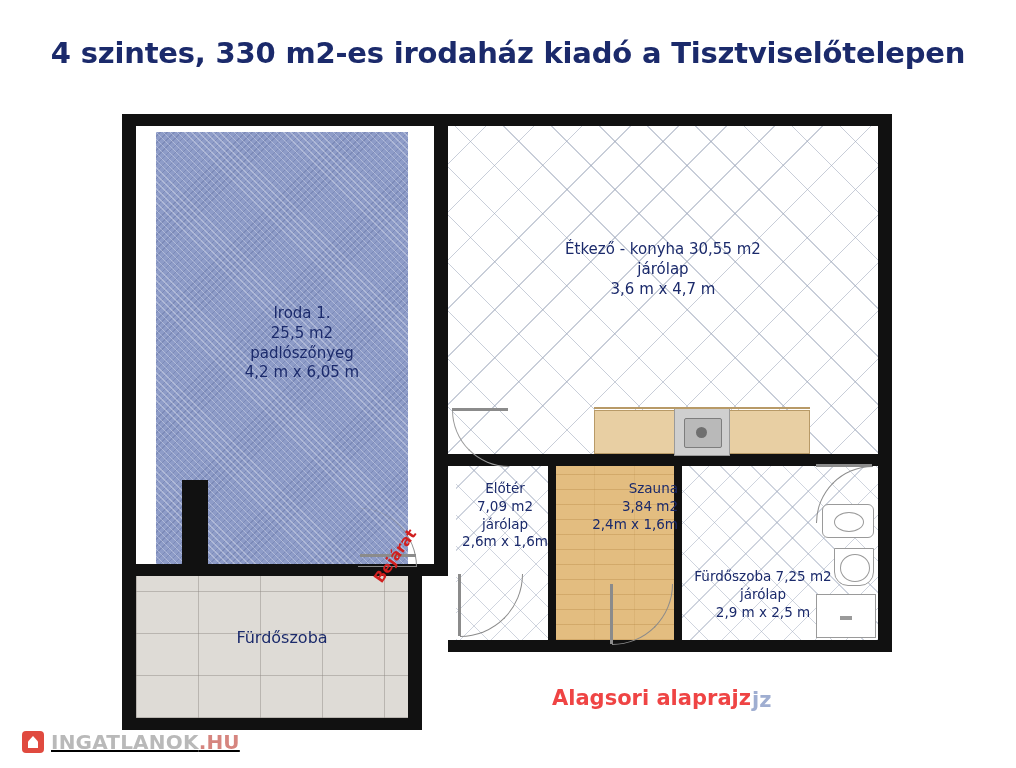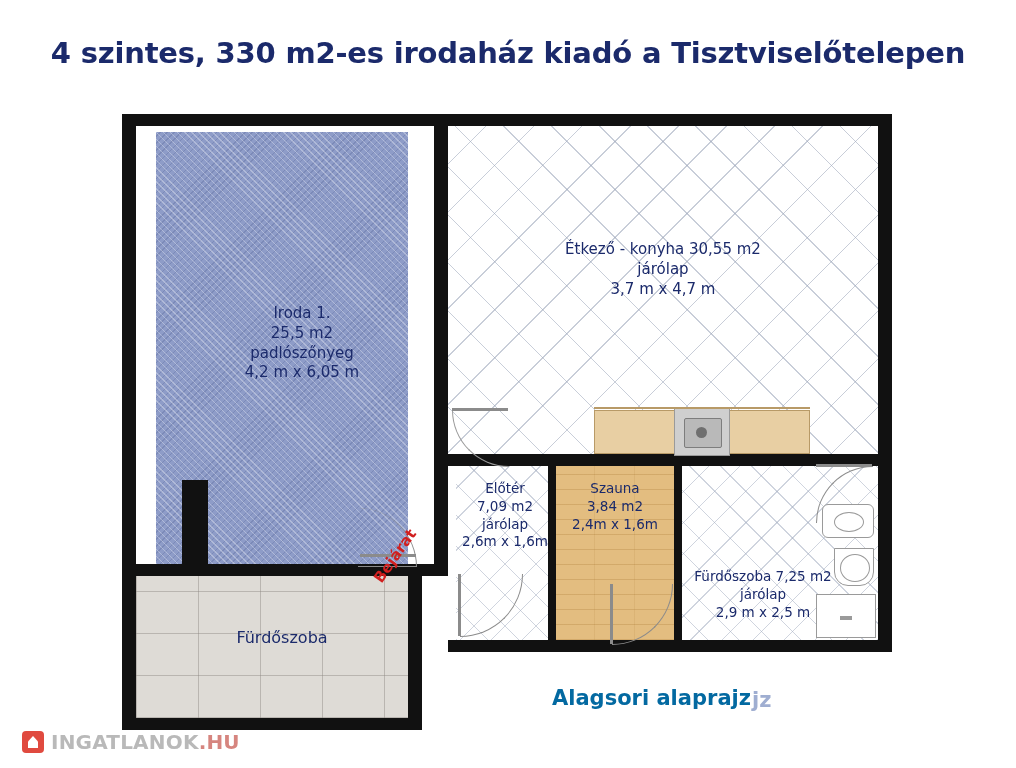--- a/index.html
+++ b/index.html
@@ -151,21 +151,21 @@
     font-family: "DejaVu Sans", sans-serif;
   }
 
   
   .caption {
     position: absolute;
     left: 552px;
     top: 686px;
     font-size: 21px;
     font-weight: bold;
-    color: #0369a1;
+    color: #ef4444;
     font-family: "DejaVu Sans", sans-serif;
   }
   .caption-watermark {
     position: absolute;
     left: 752px;
     top: 688px;
     font-size: 21px;
     font-weight: bold;
     color: #8fa0c9;
     opacity: 0.85;
@@ -173,20 +173,21 @@
   }
 
   
   .footer {
     position: absolute;
     left: 22px;
     bottom: 14px;
     display: flex;
     align-items: center;
     gap: 7px;
+    text-decoration: underline;
   }
   .footer-mark {
     width: 22px;
     height: 22px;
     border-radius: 4px;
     background: #e04a3f;
     position: relative;
   }
   .footer-mark::after {
     content: "";
@@ -289,28 +290,28 @@
     <div class="fixture" style="left:694px; top:480px; width:60px; height:44px;"></div>
     <div style="position:absolute; left:718px; top:502px; width:12px; height:4px; background:#9a9a9a;"></div>
 
     <div class="room-label" style="left:100px; top:166px; width:160px;margin-top:24px;">Iroda 1.
 25,5 m2
 padlószőnyeg
 4,2 m x 6,05 m</div>
 
     <div class="room-label" style="left:388px; top:126px; width:306px;">Étkező - konyha 30,55 m2
 járólap
-3,7 m x 4,7 m</div>
+3,6 m x 4,7 m</div>
 
     <div class="room-label" style="left:330px; top:366px; width:106px; font-size:13.5px;">Előtér
 7,09 m2
 járólap
 2,6m x 1,6m</div>
 
-    <div class="room-label" style="left:430px; top:366px; width:126px; font-size:13.5px;">Szauna
+    <div class="room-label" style="left:430px; top:366px; width:126px; font-size:13.5px;text-align:right;">Szauna
 3,84 m2
 2,4m x 1,6m</div>
 
     <div class="room-label" style="left:546px; top:410px; width:190px; font-size:13.5px;margin-top:44px;">Fürdőszoba 7,25 m2
 járólap
 2,9 m x 2,5 m</div>
 
     <div class="room-label" style="left:90px; top:513px; width:140px; font-size:16px;">Fürdőszoba</div>
 
     <div class="bejarat" style="left:248px; top:462px;">Bejárat</div>

